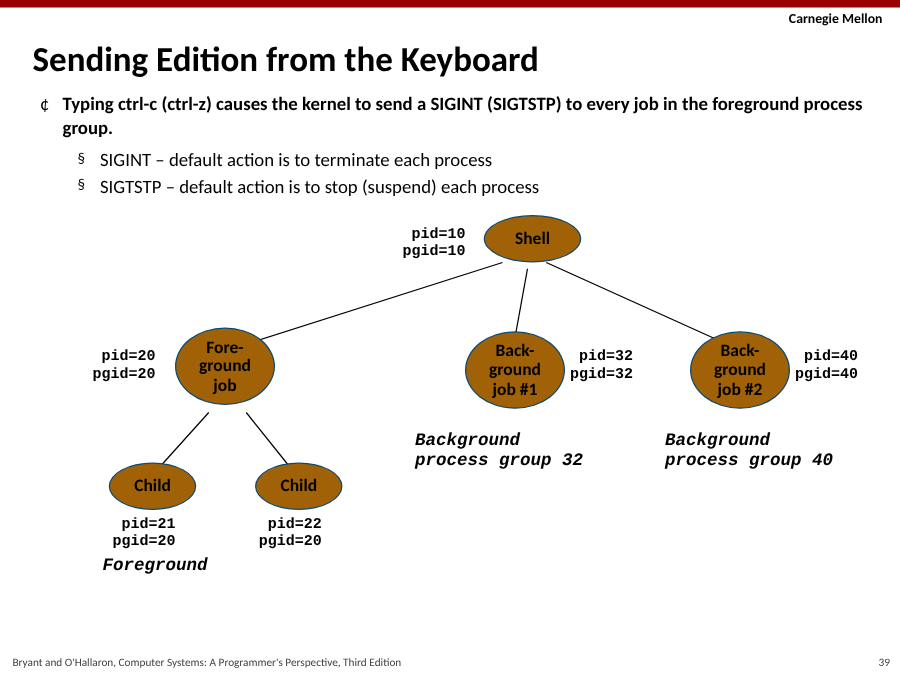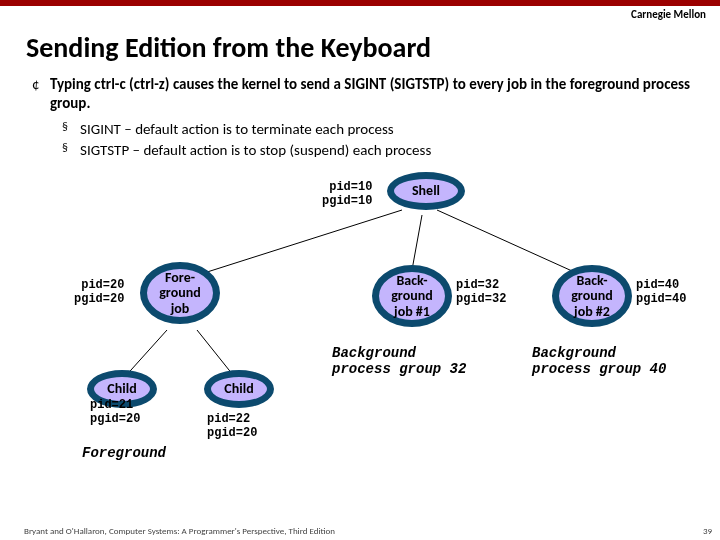--- a/index.html
+++ b/index.html
@@ -20,34 +20,34 @@
   }
   .content { margin: 0 30px 0 32px; font-size: 15px; }
   .bullet-row { display: flex; margin-bottom: 6px; }
   .b1 { width: 18px; flex: 0 0 18px; }
   .b1-txt { font-weight: bold; line-height: 1.25; }
   .sub { margin-left: 30px; margin-top: 4px; }
   .sub-row { display: flex; line-height: 1.45; }
   .b2 { width: 18px; flex: 0 0 18px; font-size: 12px; }
   .diagram { position: relative; height: 300px; margin-top: 8px; }
   .node {
-    position: absolute; border: 7px solid #0c4a6e;
+    position: absolute; border: 1px solid #0c4a6e;
     border-radius: 50%; text-align: center;
     display: flex; flex-direction: column;
     align-items: center; justify-content: center;
     font-weight: bold; font-size: 14px; line-height: 1.1;
-    background: #c4b5fd;
+    background: #a16207;
   }
   .lbl { position: absolute; font-family: "Courier New", monospace;
-         font-size: 12px; font-weight: bold; line-height: 1.2; }
+         font-size: 12px; font-weight: bold; line-height: 1.2; text-align: right; }
   .grp { position: absolute; font-style: italic; font-weight: bold;
          font-size: 14px; line-height: 1.15; font-family: Liberation Mono, monospace; }
   svg.edges { position: absolute; top:0; left:0; width:100%; height:100%; }
   .footer {
-    position: absolute; bottom: 4px; left: 24px; right: 8px;
+    position: absolute; bottom: 4px; left: 10px; right: 8px;
     font-size: 9px; color: #444;
     display: flex; justify-content: space-between; text-align: center;
   }
 </style>
 </head>
 <body>
 
 <div class="red-bar"></div>
 <div class="brand">Carnegie Mellon</div>
 
@@ -112,21 +112,21 @@
       <span>job #2</span>
     </div>
     <div class="lbl" style="top:108px; left:604px;">
       <span>pid=40</span><br>
       <span>pgid=40</span>
     </div>
 
     <div class="node" style="top:200px; left:55px; width:70px; height:38px;">
       <span>Child</span>
     </div>
-    <div class="lbl" style="top:228px; left:58px;">
+    <div class="lbl" style="top:242px; left:58px;">
       <span>pid=21</span><br>
       <span>pgid=20</span>
     </div>
 
     <div class="node" style="top:200px; left:172px; width:70px; height:38px;">
       <span>Child</span>
     </div>
     <div class="lbl" style="top:242px; left:175px;">
       <span>pid=22</span><br>
       <span>pgid=20</span>

